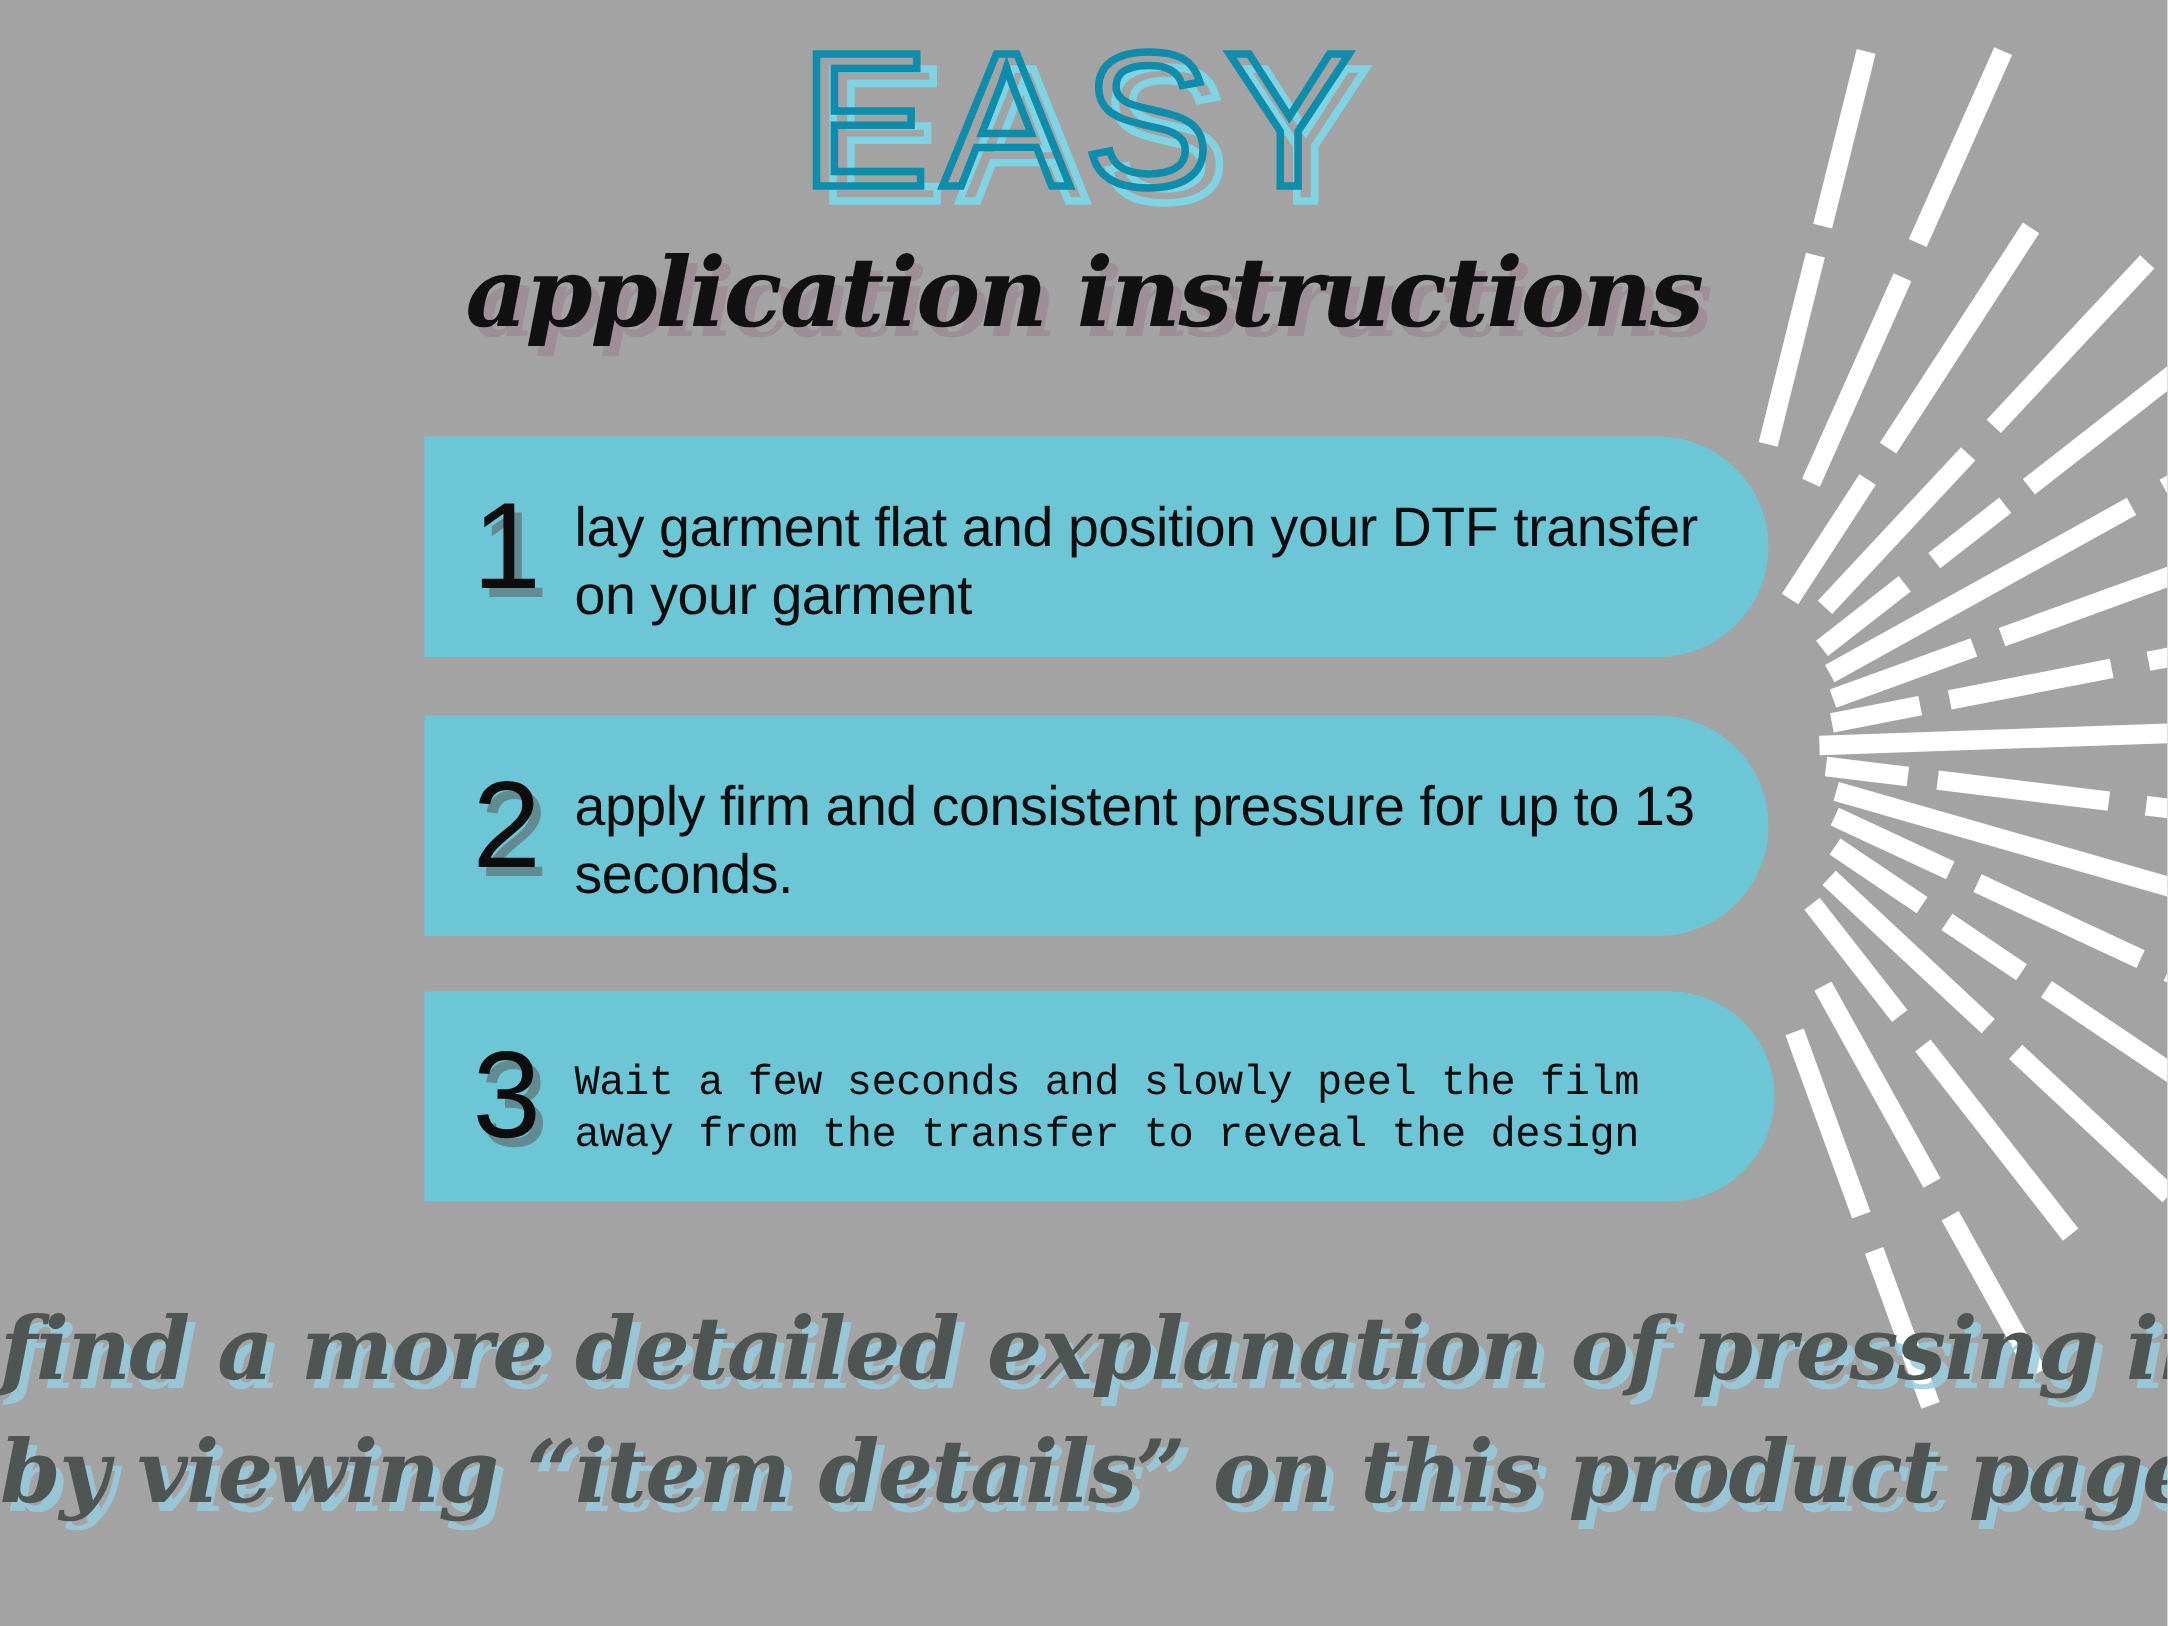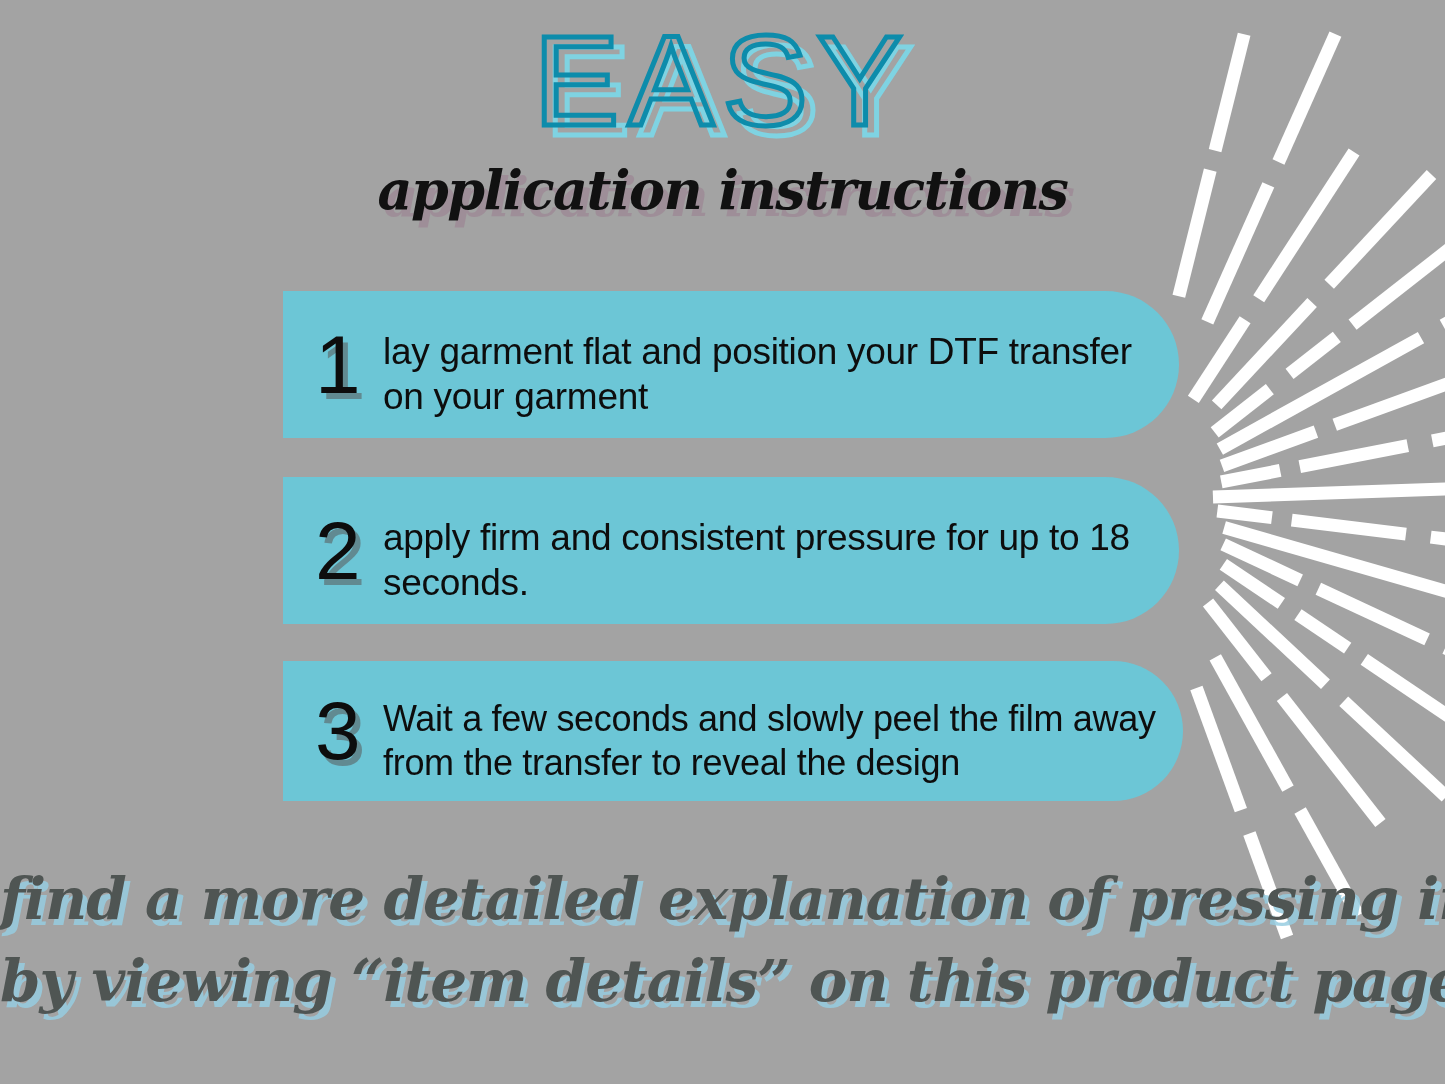--- a/index.html
+++ b/index.html
@@ -62,21 +62,21 @@
   
   #heading {
     position: absolute;
     left: 0;
     top: 158px;
     width: 1445px;
     text-align: center;
     font-family: "DejaVu Serif", serif;
     font-style: italic;
     font-weight: bold;
-    font-size: 54px;
+    font-size: 64px;
     letter-spacing: -1.5px;
     color: #111111;
     text-shadow: 6px 7px 0 rgba(150, 95, 130, 0.30);
     white-space: nowrap;
   }
 
   
   .step {
     position: absolute;
     left: 283px;
@@ -105,21 +105,21 @@
   .step-text {
     flex: 1 1 auto;
     font-family: "Liberation Sans", sans-serif;
     font-size: 37px;
     line-height: 1.22;
     color: #0d0d0d;
     letter-spacing: -0.3px;
     padding-right: 24px;
     margin-top: 19px;
   }
-  #step-3 .step-text { font-size: 36px; }
+  #step-3 .step-text { font-size: 28px; font-family: Liberation Mono, monospace; }
 
   
   #footer {
     position: absolute;
     left: 0;
     top: 858px;
     width: 1445px;
     text-align: center;
     font-family: "DejaVu Serif", serif;
     font-style: italic;
@@ -187,21 +187,21 @@
 
   <div id="heading">application instructions</div>
 
   <div class="step" id="step-1">
     <div class="step-number">1</div>
     <div class="step-text">lay garment flat and position your DTF transfer on your garment</div>
   </div>
 
   <div class="step" id="step-2">
     <div class="step-number">2</div>
-    <div class="step-text">apply firm and consistent pressure for up to 18 seconds.</div>
+    <div class="step-text">apply firm and consistent pressure for up to 13 seconds.</div>
   </div>
 
   <div class="step" id="step-3">
     <div class="step-number">3</div>
     <div class="step-text">Wait a few seconds and slowly peel the film away from the transfer to reveal the design</div>
   </div>
 
   <div id="footer">
     <span class="fline">find a more detailed explanation of pressing instructions</span>
     <span class="fline">by viewing “item details” on this product page!</span>

